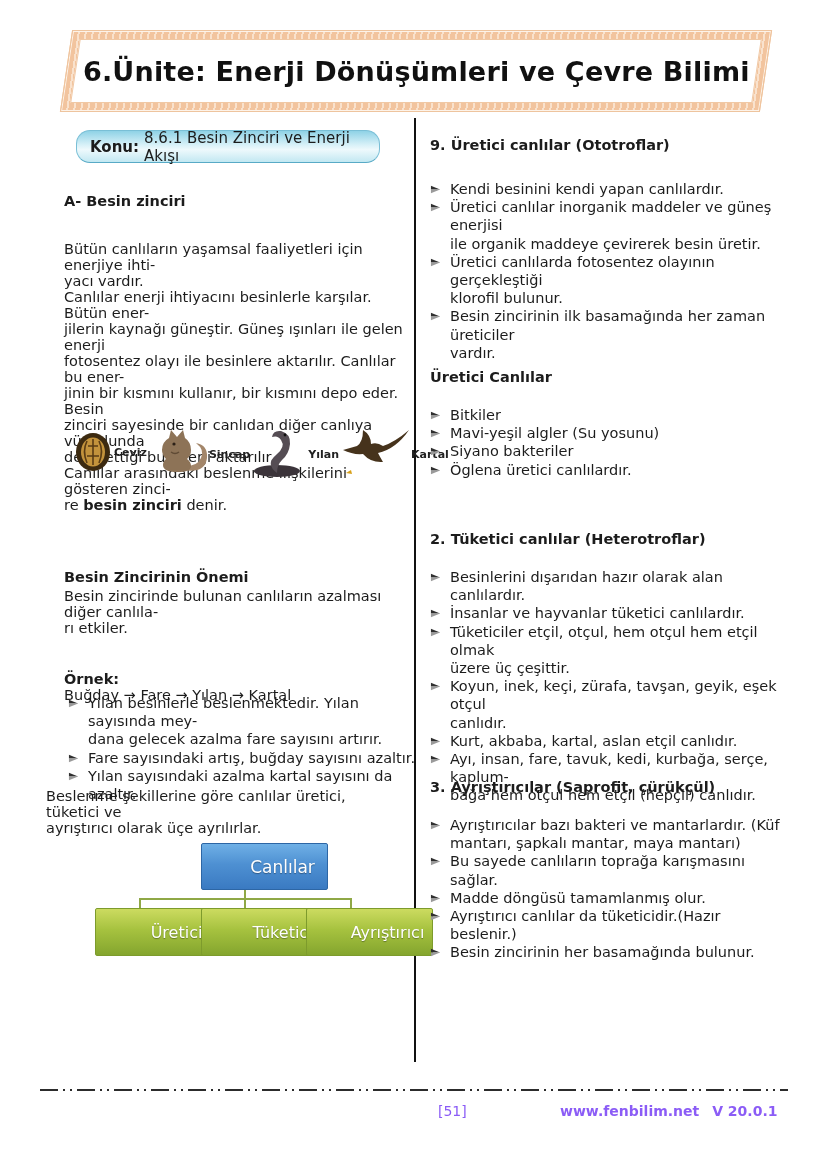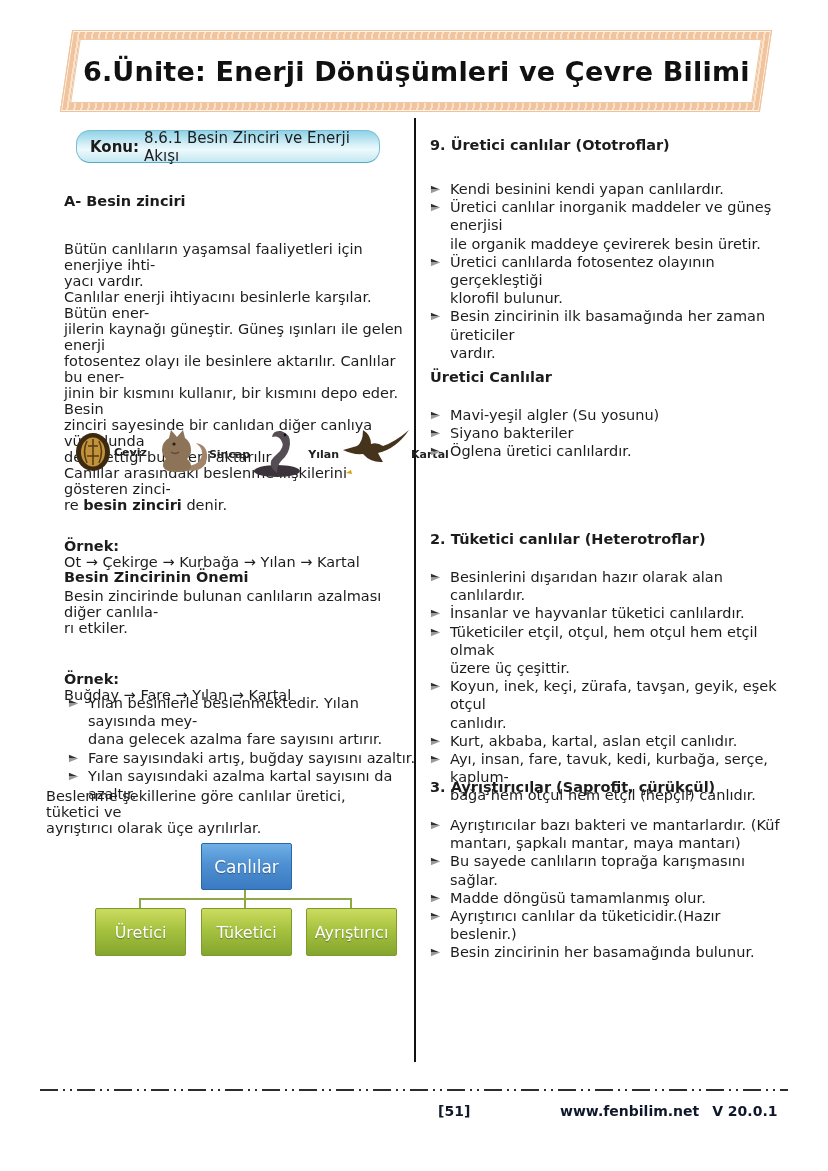--- a/index.html
+++ b/index.html
@@ -52,41 +52,41 @@
   .chain { position:absolute; left:72px; top:428px; width:344px; height:76px;
            display:flex; align-items:flex-start; justify-content:space-between; }
   .chain-item { display:flex; align-items:center; }
   .chain-label { font-size:11px; font-weight:bold; margin-top:2px; color:#222; }
   .chain-arrow { margin-top:22px; }
   
   .diagram { position:absolute; left:95px; top:843px; width:301px; height:112px; }
   .dg-line { position:absolute; background:#8fa846; }
   .dg-box {
     position:absolute; display:flex; align-items:center; justify-content:center;
-    color:#fff; text-shadow:0 1px 1px rgba(0,0,0,.35); border-radius:2px;
+    color:#fff; text-shadow:0 1px 1px rgba(0,0,0,.35); border-radius:2px;padding-left:36px;
   }
   .dg-root {
     left:106px; top:0; width:89px; height:45px; font-size:17px;
     background:linear-gradient(180deg,#6fb0e6 0%, #4e90d2 45%, #3a7ac2 100%);
     border:1px solid #2d66a5;
   }
   .dg-child {
     top:65px; width:89px; height:46px; font-size:16px;
     background:linear-gradient(180deg,#ccdb60 0%, #a6c23f 45%, #84a52e 100%);
     border:1px solid #7d9b2c;
   }
   
   .footer-line {
     position:absolute; left:40px; top:1089px; width:748px; height:2px;
     background:repeating-linear-gradient(90deg,
       #2c2c2c 0 18px, transparent 18px 23px,
       #2c2c2c 23px 25px, transparent 25px 30px,
       #2c2c2c 30px 32px, transparent 32px 37px);
   }
-  .footer-text { font-size:14px; color:#0f172a;font-weight:bold; }
+  .footer-text { font-size:14px; color:#8b5cf6; }
 </style>
 </head>
 <body>
 
 <div class="page">
 
   <div class="banner">
     <div class="banner-inner">
       <div class="banner-title">6.Ünite: Enerji Dönüşümleri ve Çevre Bilimi</div>
     </div>
@@ -150,24 +150,20 @@
     <div class="chain-item">
       <svg width="72" height="50" viewBox="0 0 72 50">
         <path d="M70,2 q-14,12 -26,16 q-6,-4 -12,-2 q0,-9 -8,-14 q0,12 -6,16 l-14,4 q10,5 20,4 q8,9 20,8 q-3,-5 -5,-9 q18,-4 31,-23 z" fill="#46331c"></path>
         <path d="M18,34 q-6,2 -8,7 q5,-1 8,1 q2,3 6,3 q-2,-6 -6,-11 z" fill="#ffffff"></path>
         <path d="M12,42 l-5,3 l6,1 z" fill="#d8a018"></path>
       </svg>
       <div class="chain-label">Kartal</div>
     </div>
   </div>
 
-  <div class="abs body-text" style="left:64px; top:522px; width:350px;">
-    <span class="bold">Örnek:</span>
-    <span>Ot → Çekirge → Kurbağa → Yılan → Kartal</span>
-  </div>
 
   <div class="abs heading" style="left:64px; top:568px;">Besin Zincirinin Önemi</div>
   <div class="abs body-text" style="left:64px; top:588px; width:352px;">Besin zincirinde bulunan canlıların azalması diğer canlıla-
 rı etkiler.</div>
 
   <div class="abs body-text" style="left:64px; top:655px; width:350px;">
     <span class="bold">Örnek:</span>
     <span>Buğday → Fare → Yılan → Kartal</span>
   </div>
 
@@ -250,20 +246,27 @@
           <path d="M1,6 L11,6 L1,10 Z" fill="#9a9a9a"></path>
         </svg>
         <span class="bullet-text">Besin zincirinin ilk basamağında her zaman üreticiler
 vardır.</span>
       </div>
     </div>
 
   <div class="abs heading" style="left:430px; top:368px; width:352px;">Üretici Canlılar</div>
   <div class="abs bullets" style="left:430px; top:406px; width:352px;">
 
+      <div class="bullet-item">
+        <svg class="bullet-marker" viewBox="0 0 12 12">
+          <path d="M1,2 L11,6 L1,6 Z" fill="#2f2f2f"></path>
+          <path d="M1,6 L11,6 L1,10 Z" fill="#9a9a9a"></path>
+        </svg>
+        <span class="bullet-text">Bitkiler</span>
+      </div>
 
       <div class="bullet-item">
         <svg class="bullet-marker" viewBox="0 0 12 12">
           <path d="M1,2 L11,6 L1,6 Z" fill="#2f2f2f"></path>
           <path d="M1,6 L11,6 L1,10 Z" fill="#9a9a9a"></path>
         </svg>
         <span class="bullet-text">Mavi-yeşil algler (Su yosunu)</span>
       </div>
 
       <div class="bullet-item">

